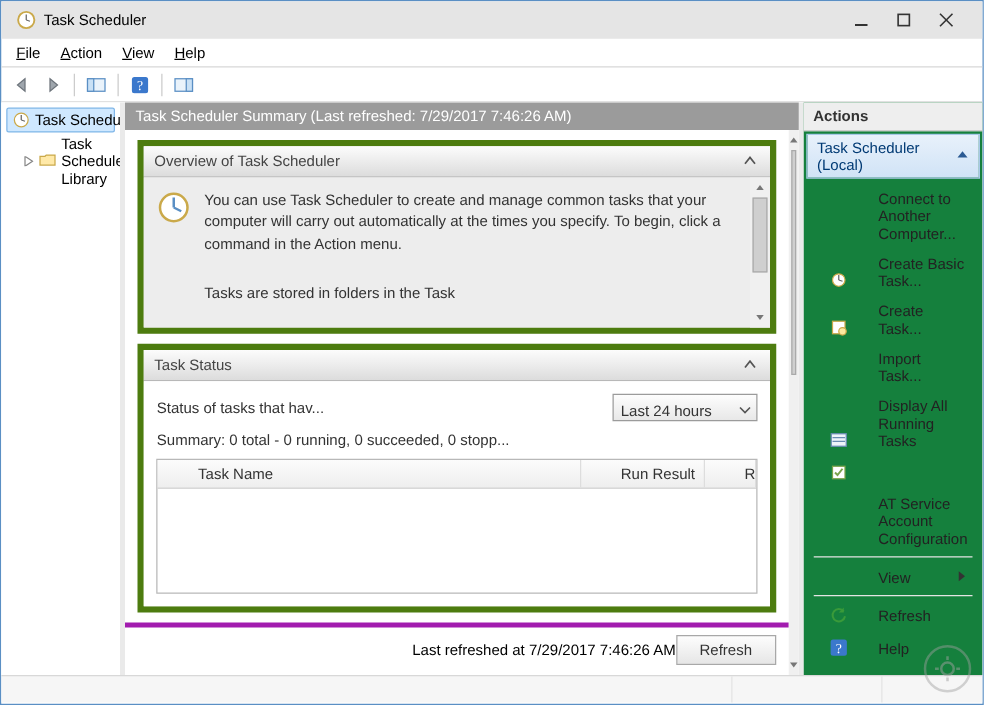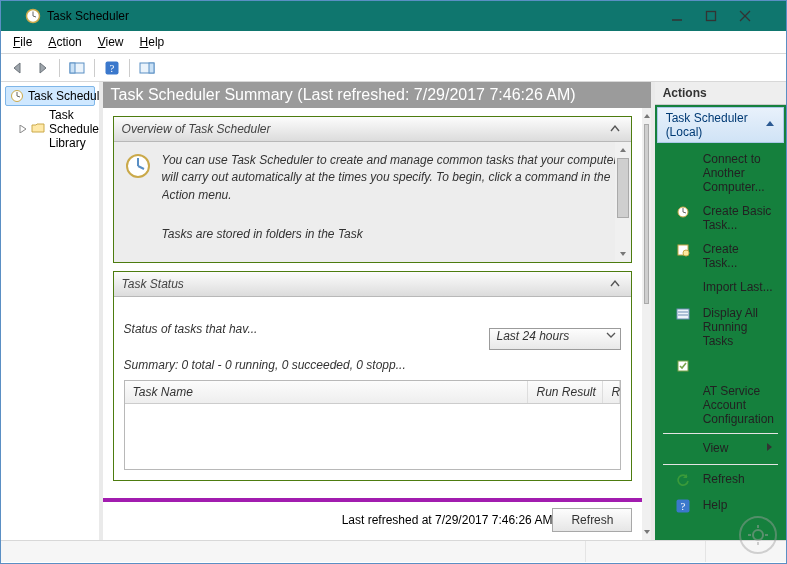--- a/index.html
+++ b/index.html
@@ -11,22 +11,22 @@
     color: #000;
     width: 787px;
     height: 564px;
     overflow: hidden;
     border: 1px solid #5a8fc4;
   }
   .titlebar {
     display: flex;
     align-items: center;
     height: 30px;
-    padding: 0 24px;
-    background: #0f766e;
+    padding: 0 12px;
+    background: #e5e5e5;
     text-align: right;
   }
   .titlebar .app-icon {
     width: 16px; height: 16px;
     margin-right: 6px;
     display: inline-flex; align-items: center; justify-content: center;
   }
   .titlebar .title { flex: 0 0 auto; color: #000; }
   .titlebar .spacer { flex: 1 1 auto; }
   .winbtn {
@@ -90,39 +90,38 @@
     display: flex;
     flex-direction: column;
     background: #fff;
     border-right: 4px solid #eaeaea;
     min-width: 0;
   }
   .summary-title {
     background: #9b9b9b;
     color: #fff;
     padding: 4px 8px;
-    font-size: 16px;
+    font-size: 12px;
     display: flex;
     align-items: center;
   }
   .center-body {
     flex: 1 1 auto;
     padding: 8px 10px 6px 10px;
     position: relative;
     display: flex;
     flex-direction: column;
     gap: 8px;
     overflow: hidden;
   }
   .panel {
-    border: 1px solid #4d7c0f;
+    border: 5px solid #4d7c0f;
     background: #f4f4f4;
     display: flex;
     flex-direction: column;
-    font-style: italic;
   }
   .panel-header {
     display: flex;
     align-items: center;
     justify-content: space-between;
     padding: 4px 8px;
     background: linear-gradient(#fcfcfc, #dcdcdc);
     border-bottom: 1px solid #b8b8b8;
     color: #444;
   }
@@ -184,29 +183,28 @@
     gap: 8px;
   }
   .status-label {
     color: #333;
     white-space: nowrap;
     overflow: hidden;
     text-overflow: ellipsis;
     flex: 1 1 auto;
   }
   .combo {
-    width: 132px;
+    width: 116px;
     height: 22px;
     border: 1px solid #9b9b9b;
     background: linear-gradient(#fdfdfd, #e8e8e8);
-    display: inline-flex; align-items: flex-start;
+    display: inline-flex; align-items: flex-end;
     padding: 0 4px 0 6px;
     font-size: 12px;
     color: #333;
-    margin-top: 21px;
   }
   .combo .dd { margin-left:auto; }
   .summary-line {
     color: #333;
     white-space: nowrap;
     overflow: hidden;
     text-overflow: ellipsis;
   }
   .tablebox {
     flex:1 1 auto;
@@ -219,20 +217,21 @@
     display:flex;
     background: linear-gradient(#fcfcfc, #eee);
     border-bottom: 1px solid #ccc;
   }
   .th {
     padding: 4px 8px;
     border-right: 1px solid #ddd;
     color:#333;
     font-size:12px;
     white-space:nowrap;
+    margin-left:24px;
   }
   .th1 { flex: 1 1 auto; }
   .th2 { width: 75px; }
   .th3 { width: 10px; }
   .footer-row {
     display:flex;
     align-items:center;
     justify-content: flex-end;
     padding: 6px 10px 8px 10px;
     border-top: 4px solid #a21caf;
@@ -262,21 +261,21 @@
     margin: 2px;
     padding: 3px 8px;
     color:#003a74;
     display:flex; justify-content:space-between; align-items:center;
   }
   .actions-list {
     display:flex; flex-direction:column;
     padding: 2px 2px;
   }
   .actionitem {
-    display:flex; align-items:flex-start; gap:12px;
+    display:flex; align-items:flex-end; gap:24px;
     padding: 5px 10px 5px 18px;
     color:#222;
     cursor: default;
   }
   .hr { height:1px; background:#e4e4e4; margin:2px 6px; }
   .small-icon { width:16px; height:16px; display:inline-flex; align-items:center; justify-content:center; flex-shrink:0; }
   .submenu-caret { margin-left:auto; color:#333; }
   .statusbar {
     height: 22px;
     border-top: 1px solid #d8d8d8;
@@ -539,21 +538,21 @@
         <span class="small-icon">
           <svg width="14" height="14">
               <rect x="2" y="2" width="10" height="10" fill="#fff" stroke="#caa94a"></rect>
               <circle cx="10" cy="10" r="3" fill="#fde9a0" stroke="#caa94a"></circle>
             </svg>
         </span>
         <span>Create Task...</span>
       </div>
       <div class="actionitem">
         <span class="small-icon"></span>
-        <span>Import Last...</span>
+        <span>Import Task...</span>
       </div>
       <div class="actionitem">
         <span class="small-icon">
           <svg width="14" height="14">
               <rect x="1" y="2" width="12" height="10" fill="#eef4fa" stroke="#6a8cb3"></rect>
               <line x1="2" y1="5" x2="12" y2="5" stroke="#6a8cb3"></line>
               <line x1="2" y1="8" x2="12" y2="8" stroke="#6a8cb3"></line>
             </svg>
         </span>
         <span>Display All Running Tasks</span>

